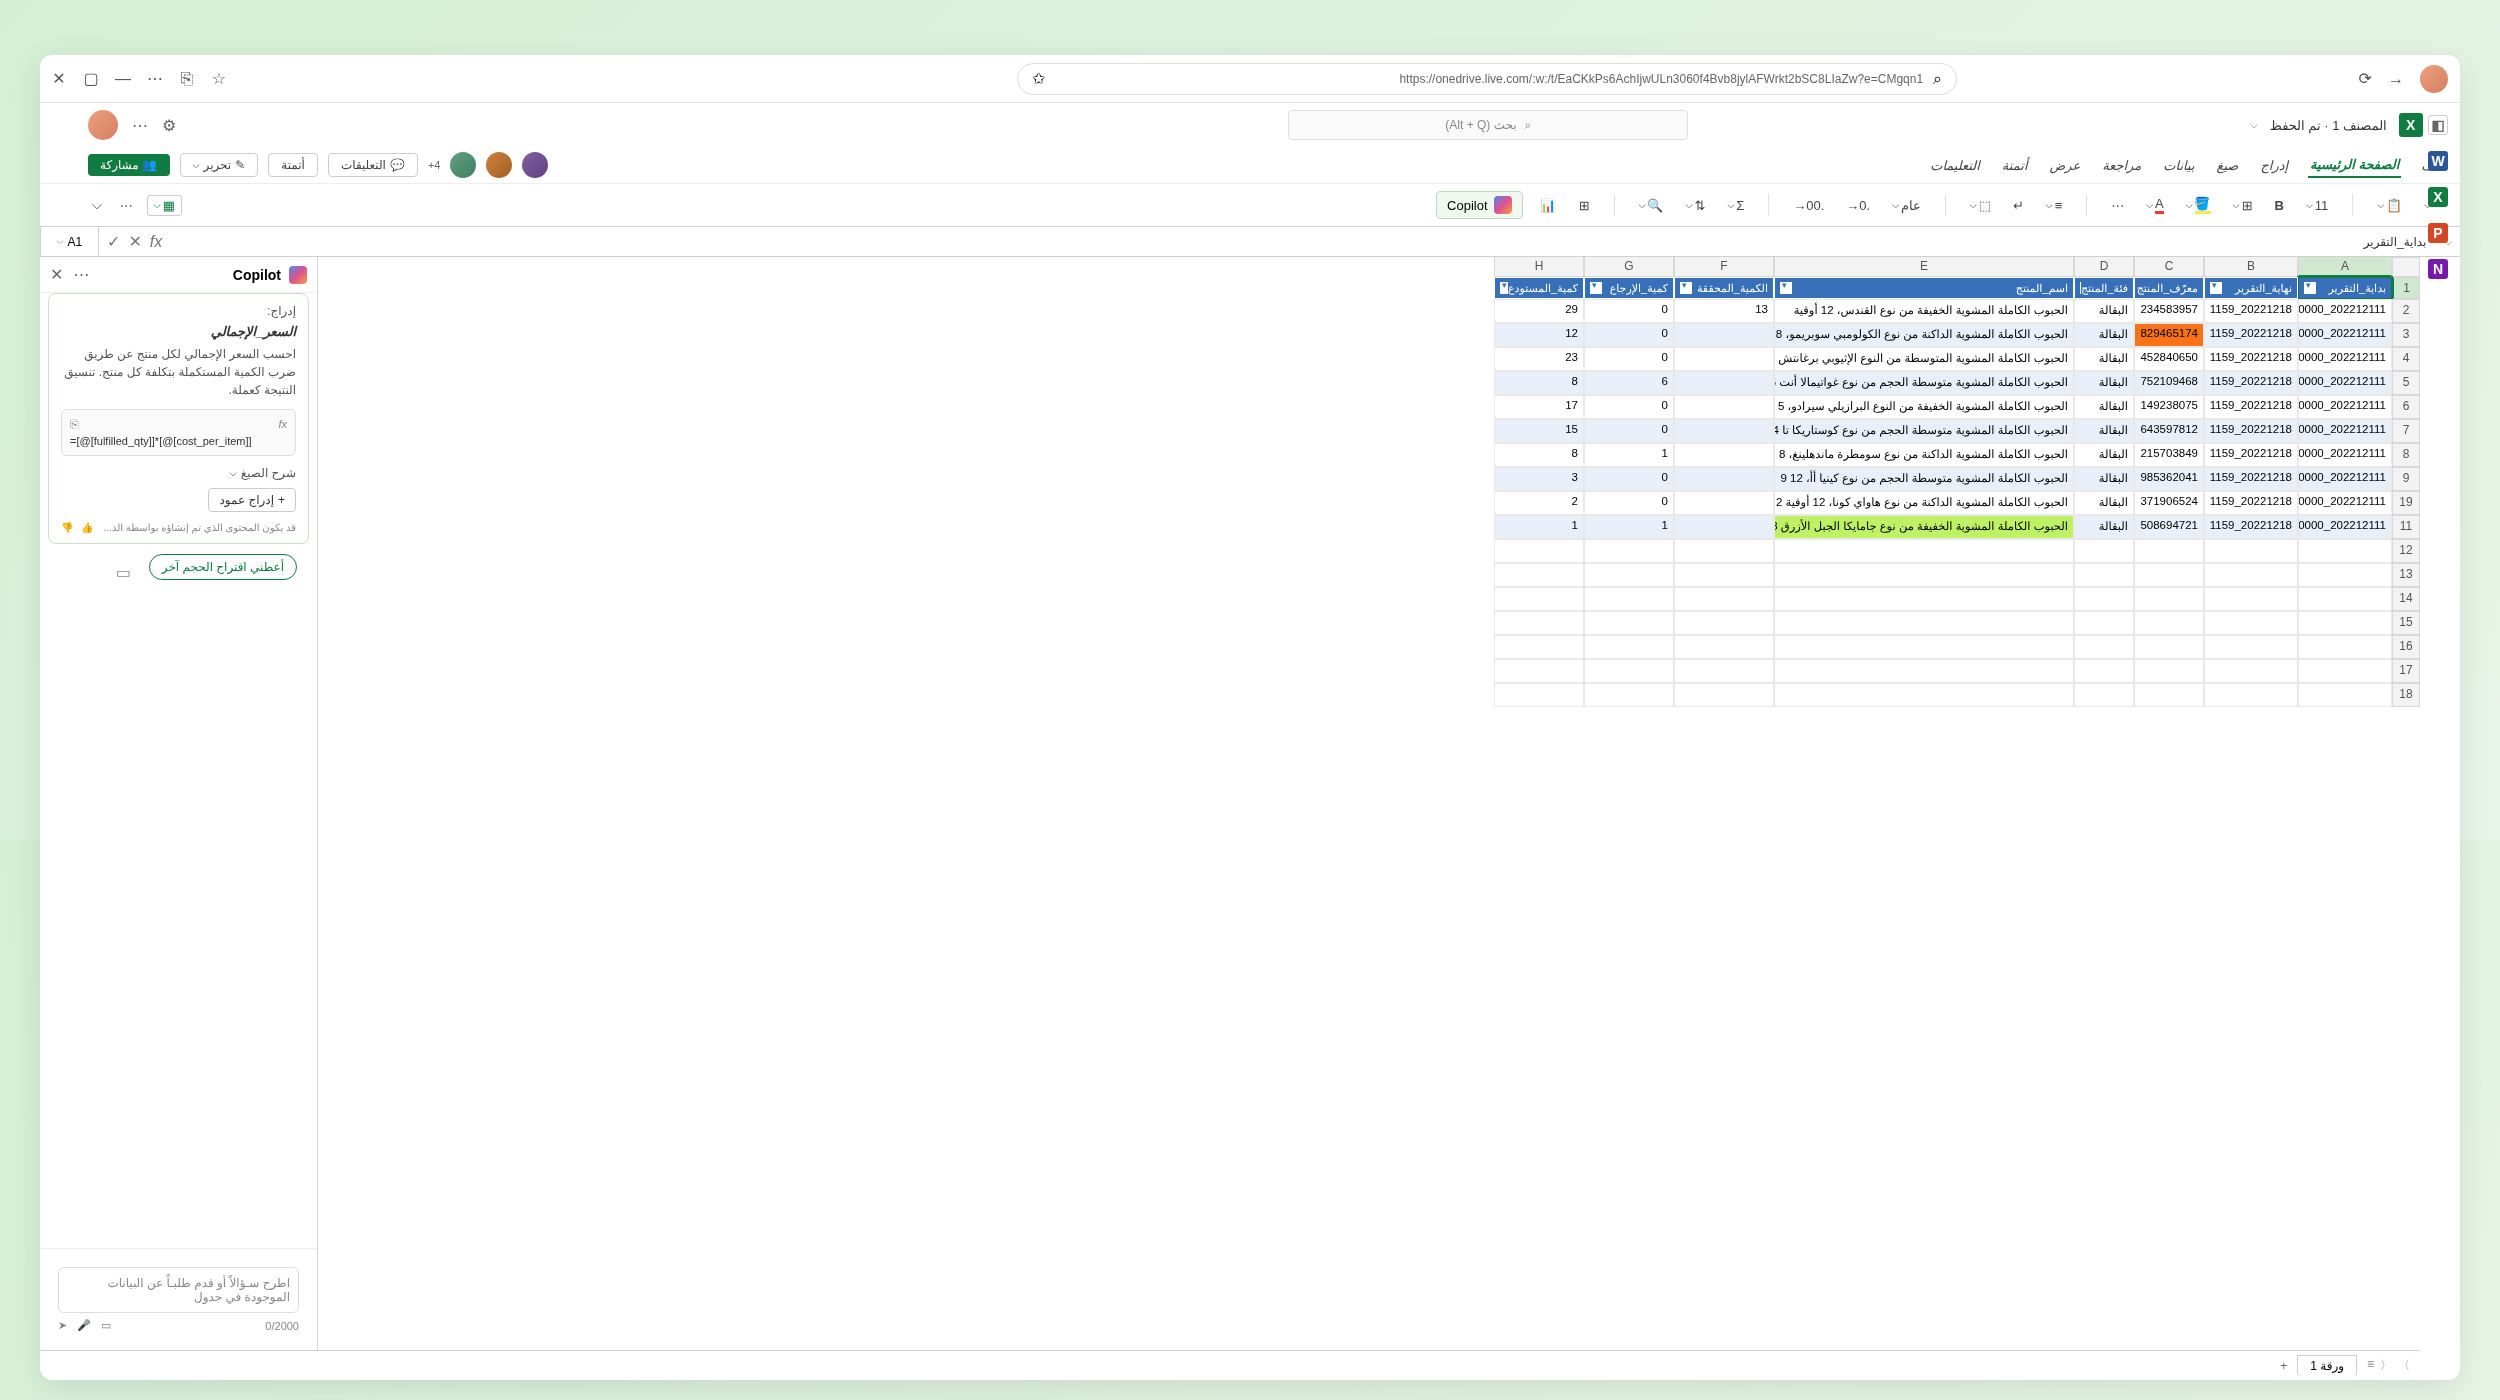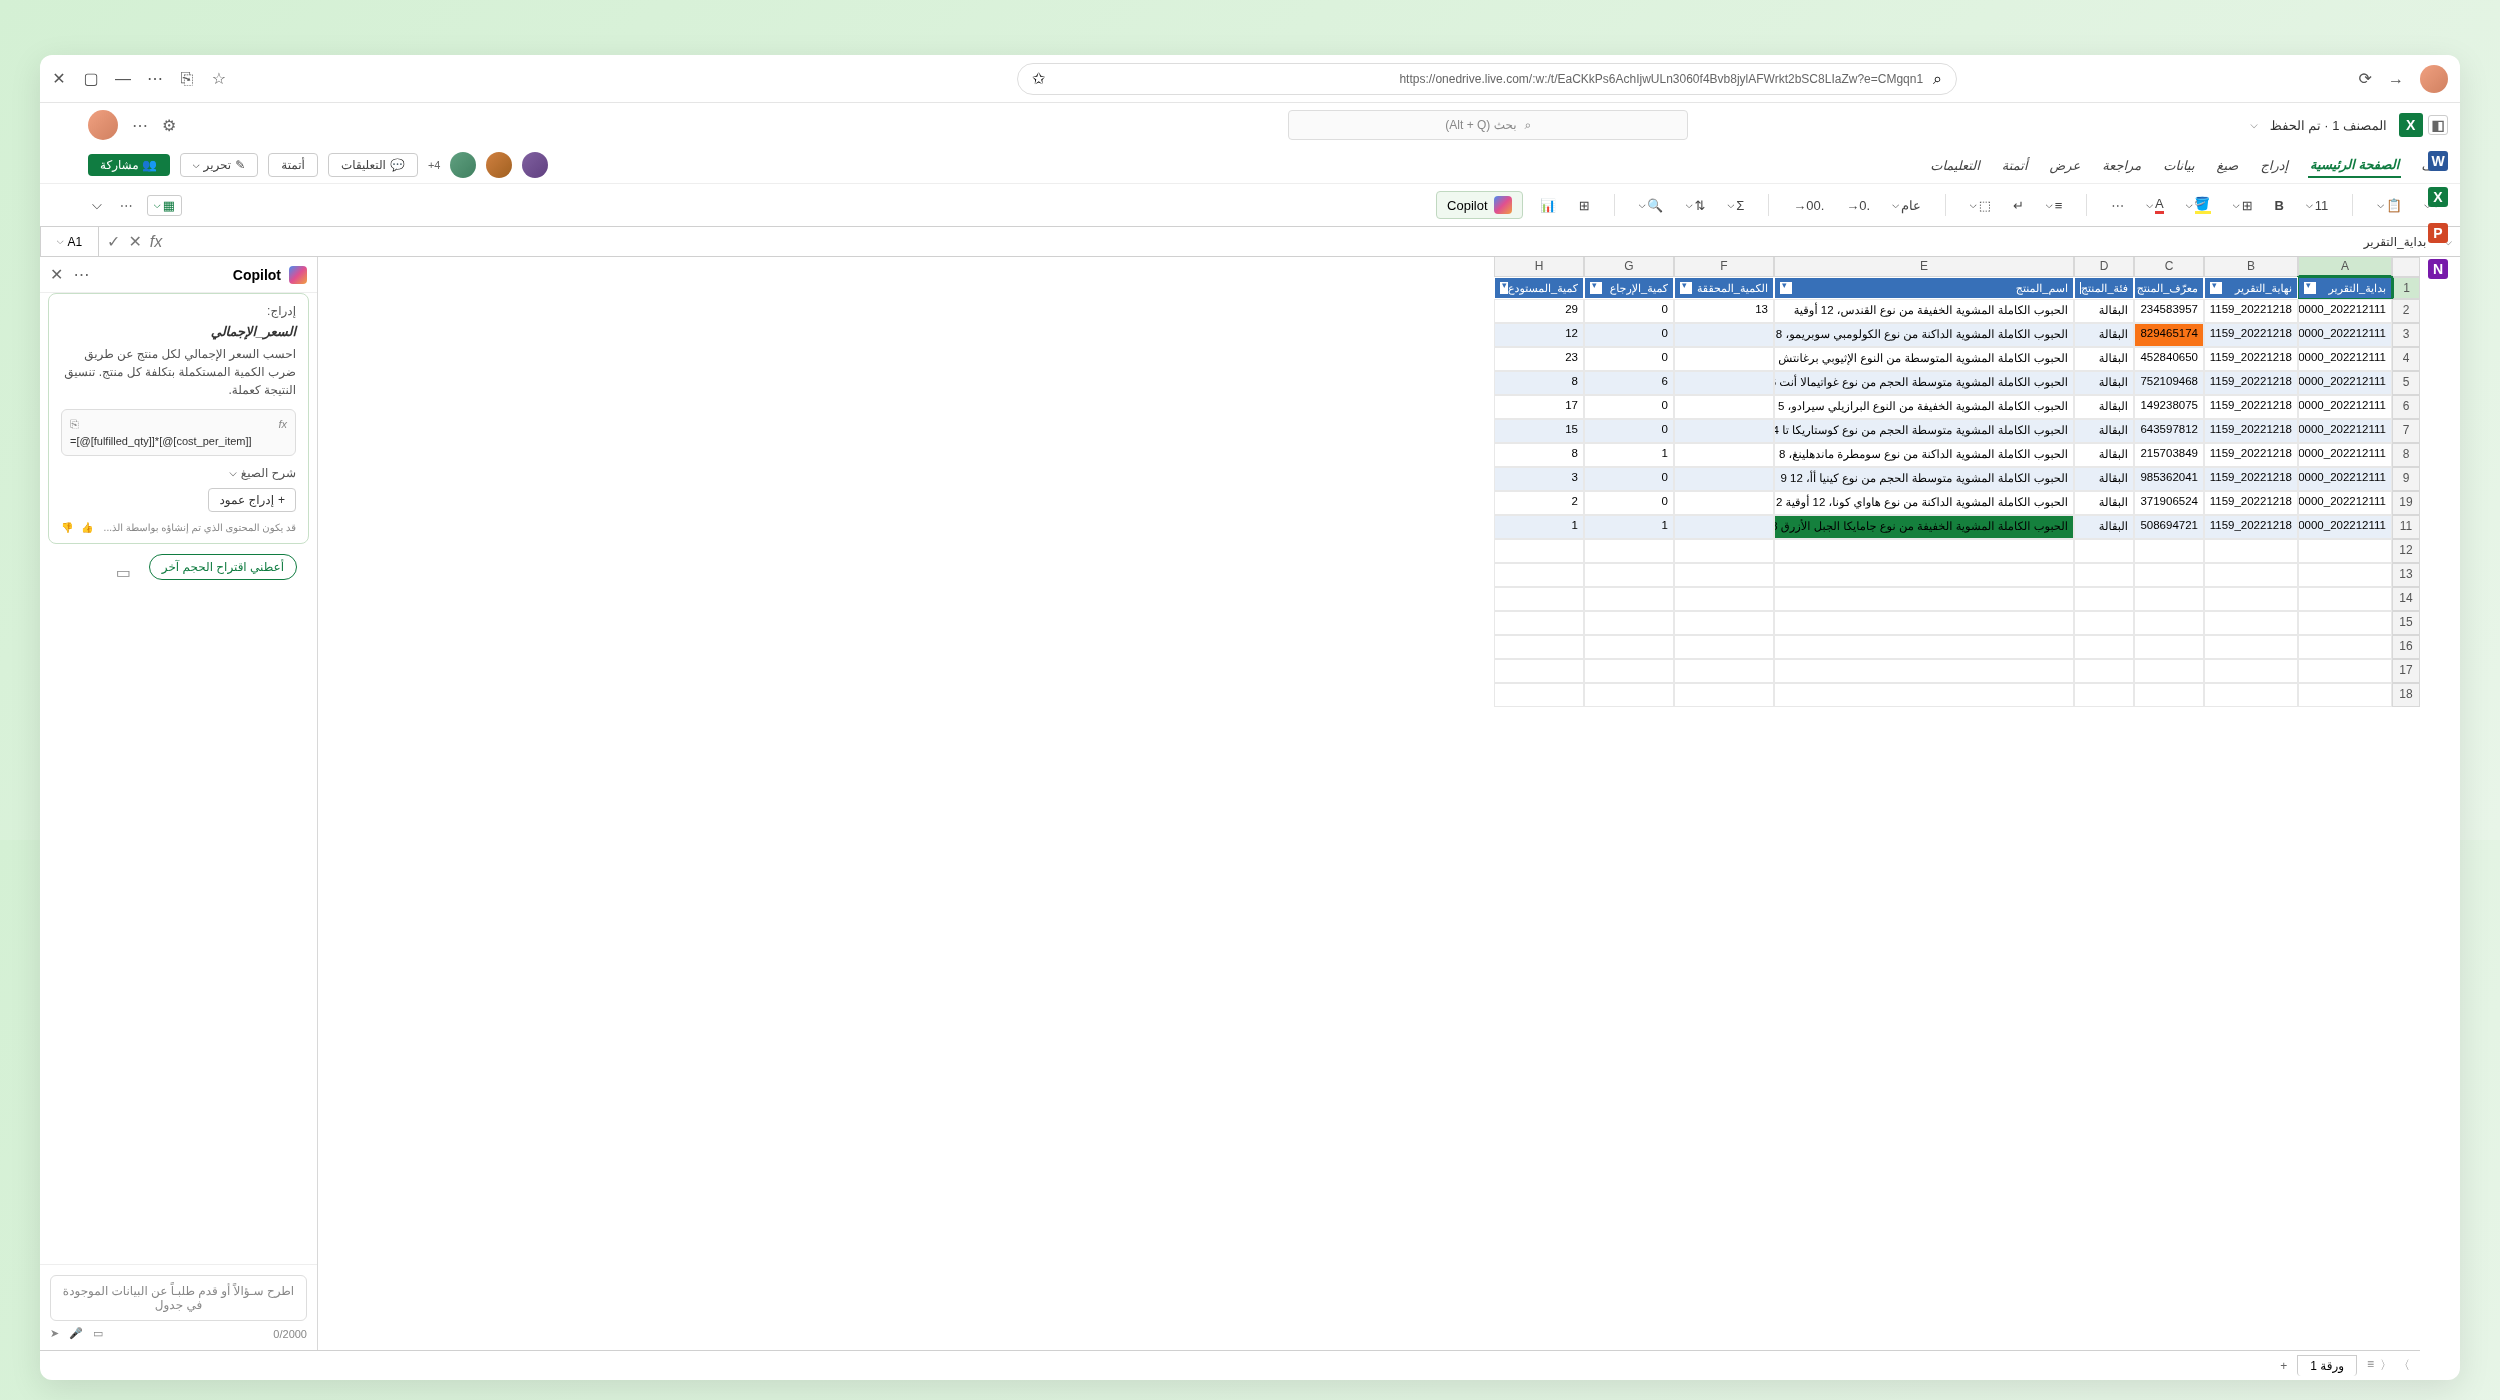--- a/index.html
+++ b/index.html
@@ -79,21 +79,21 @@
 .copilot-card .heading { font-weight: 700; margin-bottom: 6px; font-size: 13px; font-style: italic; }
 .copilot-card .body-text { color: #555; line-height: 1.5; margin-bottom: 10px; }
 .formula-box { border: 1px solid #ddd; border-radius: 6px; padding: 8px; background: #fafafa; direction: ltr; font-family: Consolas, monospace; font-size: 11px; position: relative; margin-bottom: 10px; }
 .formula-box .fx-icon { float: right; color: #888; font-style: italic; }
 .formula-box .copy-icon { float: left; color: #888; cursor: pointer; }
 .link-row { color: #555; font-size: 12px; cursor: pointer; display: flex; align-items: center; gap: 4px; margin-bottom: 8px; }
 .insert-col-btn { border: 1px solid #ccc; border-radius: 4px; padding: 4px 10px; font-size: 12px; cursor: pointer; background: #fff; display: inline-flex; align-items: center; gap: 4px; }
 .card-footer { display: flex; align-items: center; justify-content: space-between; margin-top: 10px; font-size: 10px; color: #888; }
 .thumbs { display: flex; gap: 8px; }
 .suggest-btn { margin: 0 10px 10px; padding: 5px 12px; border: 1px solid #107c41; color: #107c41; border-radius: 14px; font-size: 12px; cursor: pointer; background: #fff; display: inline-flex; align-items: center; gap: 6px; align-self: flex-start; }
-.copilot-input-area { margin-top: auto; border-top: 1px solid #eee; padding: 10px; text-align: center; }
+.copilot-input-area { margin-top: auto; border-top: 1px solid #eee; padding: 18px; }
 .copilot-input { border: 1px solid #ddd; border-radius: 6px; padding: 8px; font-size: 12px; color: #888; min-height: 44px; }
 .input-footer { display: flex; align-items: center; justify-content: space-between; margin-top: 6px; color: #888; font-size: 11px; }
 .input-icons { display: flex; gap: 10px; }
 
 
 .sheet-bar { height: 30px; border-top: 1px solid #d0d0d0; display: flex; align-items: center; padding: 0 10px; gap: 10px; direction: rtl; font-size: 12px; margin-right: 40px; }
 .sheet-nav { display: flex; gap: 6px; color: #888; }
 .sheet-tab { padding: 3px 12px; border: 1px solid #ccc; border-bottom: none; border-radius: 0 0 4px 4px; background: #fff; cursor: pointer; }
 </style>
 </head>
@@ -367,21 +367,21 @@
           <div class="data-cell ">البقالة</div>
           <div class="data-cell ">الحبوب الكاملة المشوية الداكنة من نوع هاواي كونا، 12 أوقية   2</div>
           <div class="data-cell "></div>
           <div class="data-cell ">0</div>
           <div class="data-cell ">2</div>
           <div class="row-head">11</div>
           <div class="data-cell " style="background:#e8eff8">202212111_0000</div>
           <div class="data-cell " style="background:#e8eff8">20221218_1159</div>
           <div class="data-cell " style="background:#e8eff8">508694721</div>
           <div class="data-cell " style="background:#e8eff8">البقالة</div>
-          <div class="data-cell " style="background:#15803d">الحبوب الكاملة المشوية الخفيفة من نوع جامايكا الجبل الأزرق 3</div>
+          <div class="data-cell " style="background:#bef264">الحبوب الكاملة المشوية الخفيفة من نوع جامايكا الجبل الأزرق 3</div>
           <div class="data-cell " style="background:#e8eff8"></div>
           <div class="data-cell " style="background:#e8eff8">1</div>
           <div class="data-cell " style="background:#e8eff8">1</div>
           <div class="row-head">12</div>
           <div class="data-cell"></div>
           <div class="data-cell"></div>
           <div class="data-cell"></div>
           <div class="data-cell"></div>
           <div class="data-cell"></div>
           <div class="data-cell"></div>

